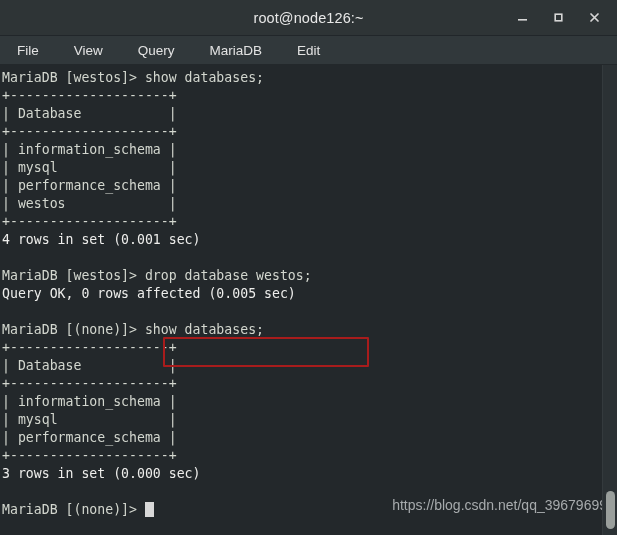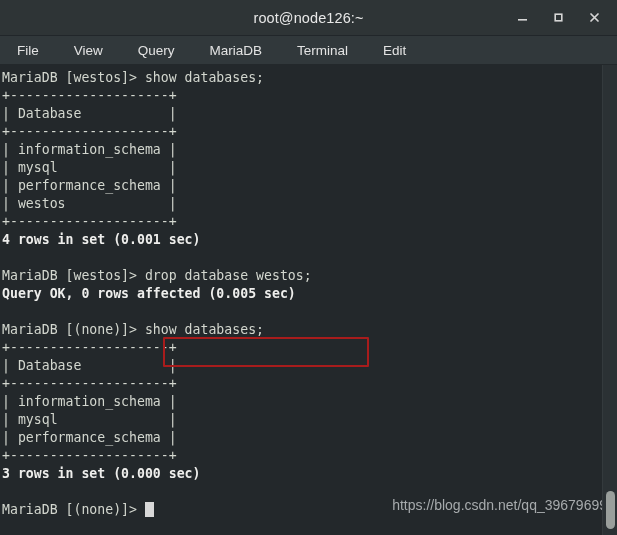--- a/index.html
+++ b/index.html
@@ -107,21 +107,21 @@
     line-height: 18px;
     color: #d3d7cf;
     white-space: pre;
     overflow: hidden;
   }
   .tline {
     height: 18px;
     white-space: pre;
   }
   .tline.bold {
-    font-weight: bold;
+    font-weight: normal;
     color: #eeeeec;
   }
 
   
   #highlight-box {
     position: absolute;
     left: 163px;
     top: 272px;
     width: 206px;
     height: 30px;
@@ -198,21 +198,20 @@
         </svg>
       </div>
     </div>
   </div>
 
   <div id="menubar">
     <div class="menu-item">File</div>
     <div class="menu-item">View</div>
     <div class="menu-item">Query</div>
     <div class="menu-item">MariaDB</div>
-    <div class="menu-item">Terminal</div>
     <div class="menu-item">Edit</div>
   </div>
 
   <div id="terminal-wrap">
     <div id="terminal"><div class="tline">MariaDB [westos]&gt; show databases;</div><div class="tline">+--------------------+</div><div class="tline">| Database           |</div><div class="tline">+--------------------+</div><div class="tline">| information_schema |</div><div class="tline">| mysql              |</div><div class="tline">| performance_schema |</div><div class="tline">| westos             |</div><div class="tline">+--------------------+</div><div class="tline bold">4 rows in set (0.001 sec)</div><div class="tline">&nbsp;</div><div class="tline">MariaDB [westos]&gt; drop database westos;</div><div class="tline bold">Query OK, 0 rows affected (0.005 sec)</div><div class="tline">&nbsp;</div><div class="tline">MariaDB [(none)]&gt; show databases;</div><div class="tline">+--------------------+</div><div class="tline">| Database           |</div><div class="tline">+--------------------+</div><div class="tline">| information_schema |</div><div class="tline">| mysql              |</div><div class="tline">| performance_schema |</div><div class="tline">+--------------------+</div><div class="tline bold">3 rows in set (0.000 sec)</div><div class="tline">&nbsp;</div><div class="tline"><span>MariaDB [(none)]&gt; </span><span class="cursor"></span></div></div>
 
     <div id="highlight-box"></div>
 
     <div id="watermark">https://blog.csdn.net/qq_39679699</div>
 

